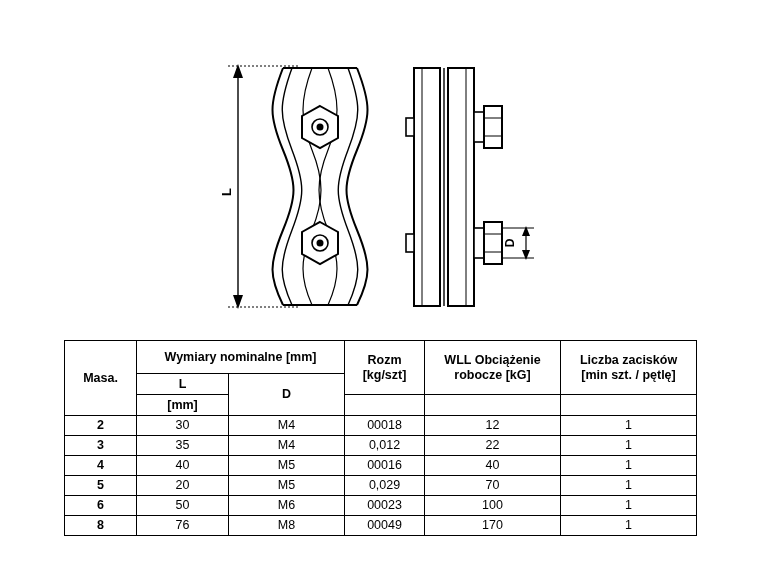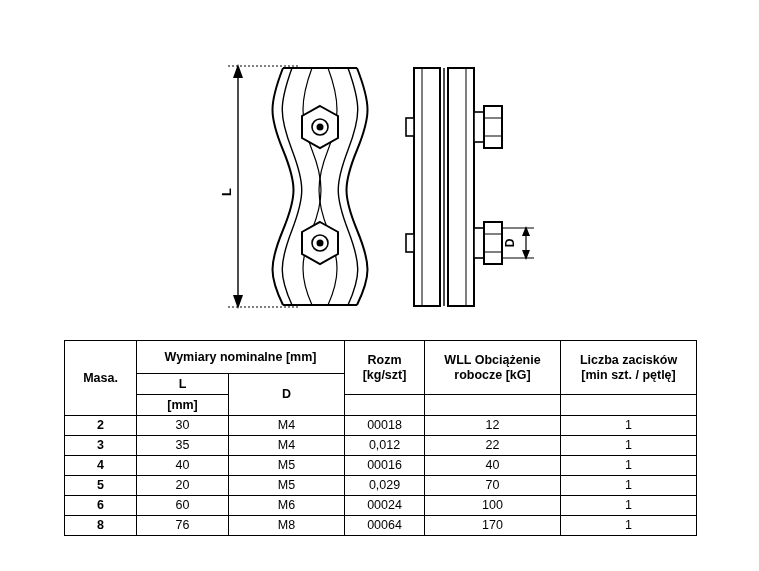--- a/index.html
+++ b/index.html
@@ -212,29 +212,29 @@
         <tr>
           <td class="size-col">5</td>
           <td>20</td>
           <td>M5</td>
           <td>0,029</td>
           <td>70</td>
           <td>1</td>
         </tr>
         <tr>
           <td class="size-col">6</td>
-          <td>60</td>
+          <td>50</td>
           <td>M6</td>
-          <td>00024</td>
+          <td>00023</td>
           <td>100</td>
           <td>1</td>
         </tr>
         <tr>
           <td class="size-col">8</td>
           <td>76</td>
           <td>M8</td>
-          <td>00064</td>
+          <td>00049</td>
           <td>170</td>
           <td>1</td>
         </tr>
       </tbody>
   </table>
 </div>
 
 </body></html>

